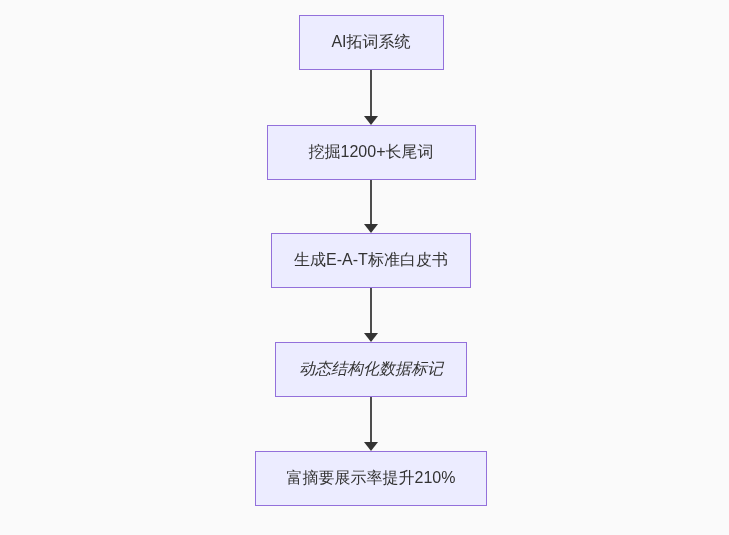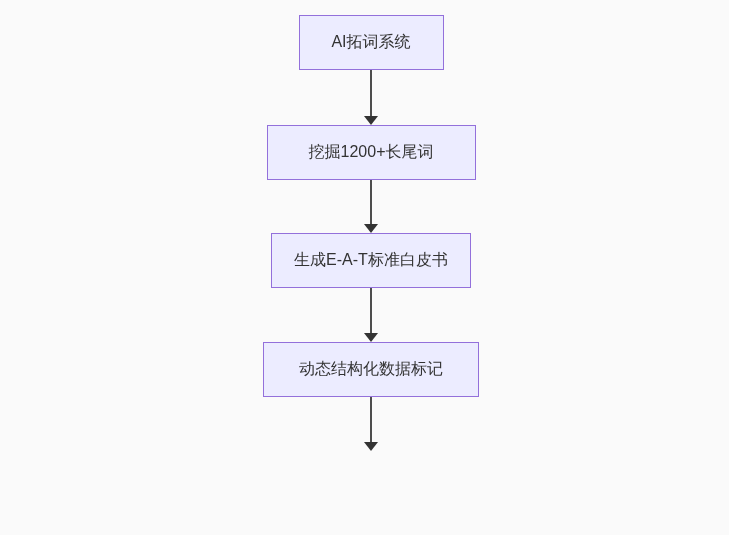--- a/index.html
+++ b/index.html
@@ -37,21 +37,21 @@
     justify-content: center;
     text-align: center;
     white-space: nowrap;
     flex: 0 0 auto;
   }
 
   
   .node-1 { width: 145px; }
   .node-2 { width: 209px; }
   .node-3 { width: 200px; }
-  .node-4 { width: 216px; }
+  .node-4 { width: 192px; font-style: italic; }
   .node-5 { width: 232px; }
 
   .arrow {
     position: relative;
     width: 16px;
     flex: 0 0 auto;
   }
   .arrow-1 { height: 55px; }
   .arrow-2 { height: 53px; }
   .arrow-3 { height: 54px; }
@@ -106,15 +106,16 @@
       <div class="arrow-head"></div>
     </div>
 
     <div class="node node-4">动态结构化数据标记</div>
 
     <div class="arrow arrow-4">
       <div class="arrow-line"></div>
       <div class="arrow-head"></div>
     </div>
 
+    <div class="node node-5">富摘要展示率提升210%</div>
 
   </div>
 </div>
 
 </body></html>

